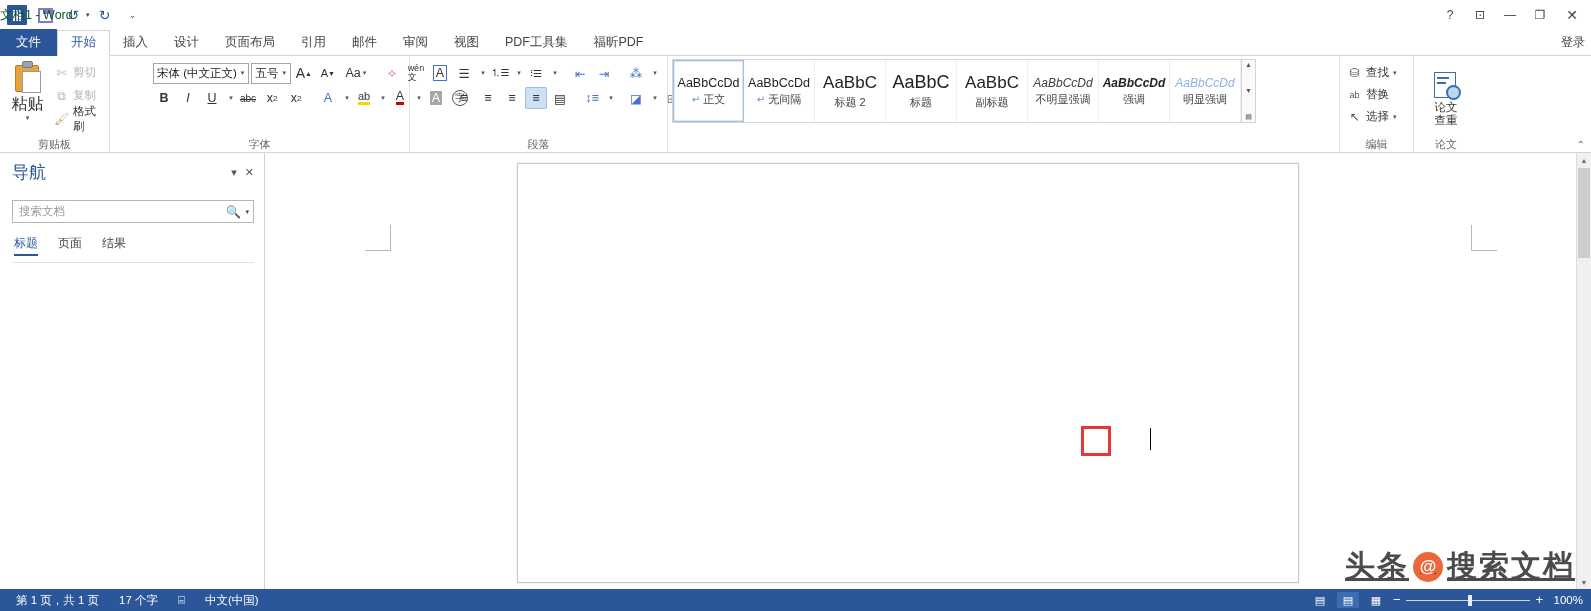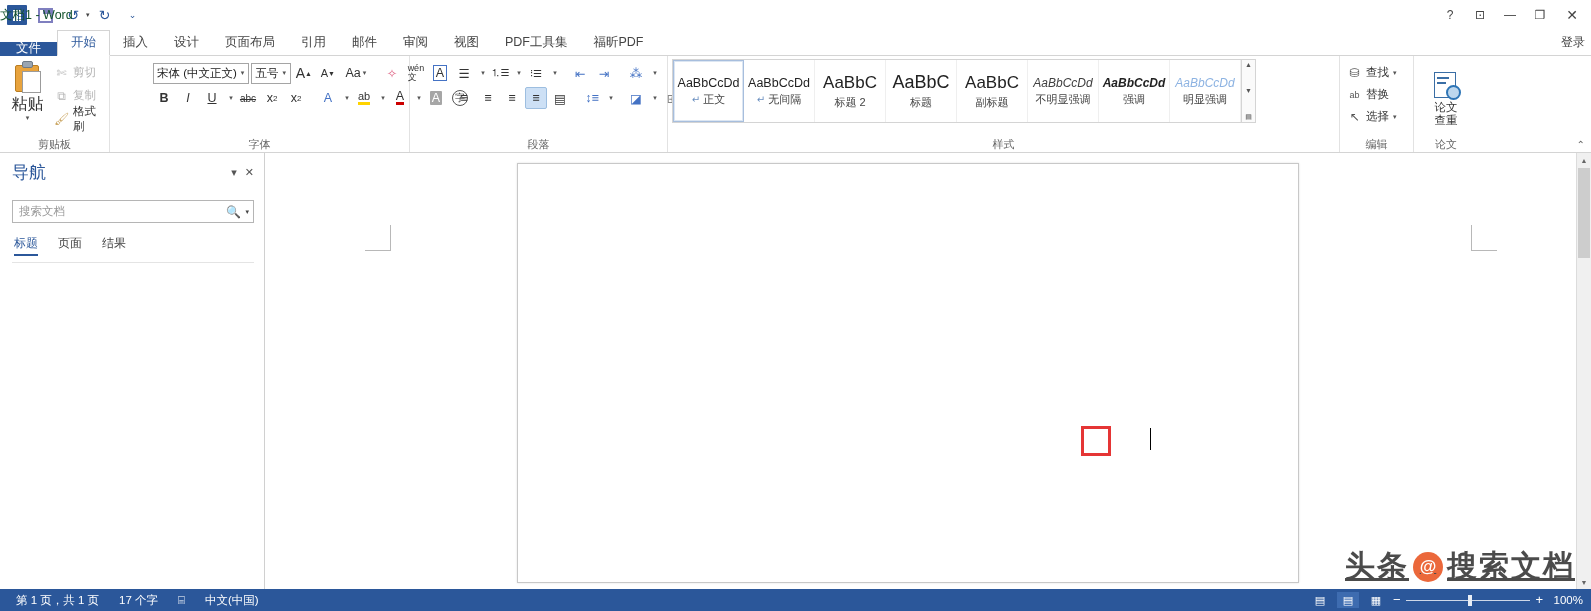--- a/index.html
+++ b/index.html
@@ -42,21 +42,21 @@
 
   
   .tabstrip {
     height: 26px; background: #fff; display: flex; align-items: flex-end;
     border-bottom: 1px solid #d4d4d4; position: relative;
   }
   .tab {
     padding: 4px 13px 5px; font-size: 12.5px; color: #444;
     height: 26px; display: flex; align-items: center; position: relative; top: 1px;
   }
-  .tab.file { background: #2b579a; color: #fff; padding: 4px 16px 5px; height: 14px; }
+  .tab.file { background: #2b579a; color: #fff; padding: 4px 16px 5px; height: 27px; }
   .tab.active {
     background: #fff; border: 1px solid #d4d4d4; border-bottom: 1px solid #fff;
     color: #2b579a; z-index: 3;
   }
   .signin {
     margin-left: auto; font-size: 12px; color: #444; padding-right: 6px;
     display: flex; align-items: center; height: 26px;
   }
 
   
@@ -489,21 +489,20 @@
           <span class="sc-prev emb">AaBbCcDd</span>
           <span class="sc-name">明显强调</span>
         </div>
         <div class="gal-scroll">
           <span>▲</span>
           <span>▼</span>
           <span>▤</span>
         </div>
       </div>
     </div>
-    <div class="rgroup-label">样式</div>
   </div>
 
   <div class="rgroup g-edit">
     <div class="rgroup-body">
       <div class="clip-right" style="gap:1px;">
         <div class="mini-btn enabled">
           <span class="gi" style="color:#555;">⛁</span>
           <span>查找</span>
           <span class="car" style="font-size:7px;color:#555;">▾</span>
         </div>

